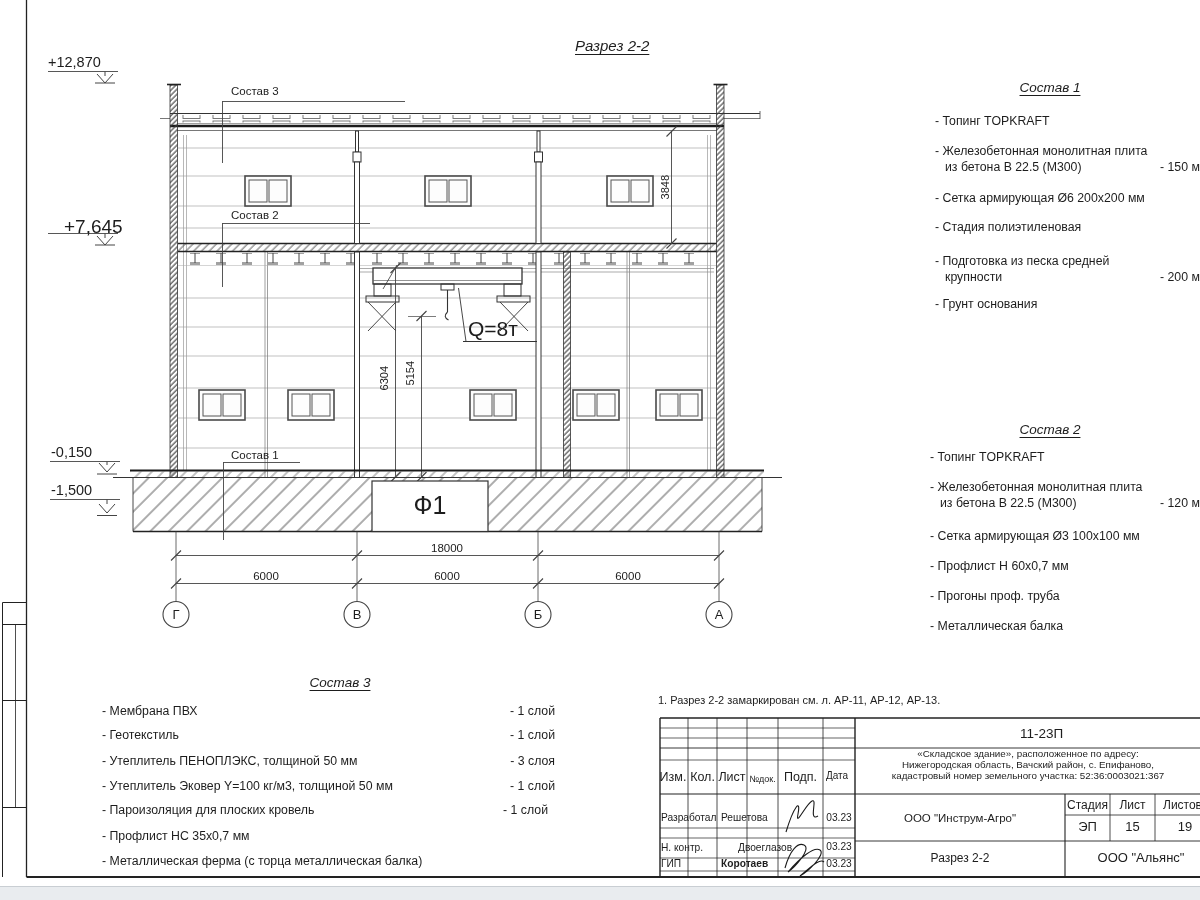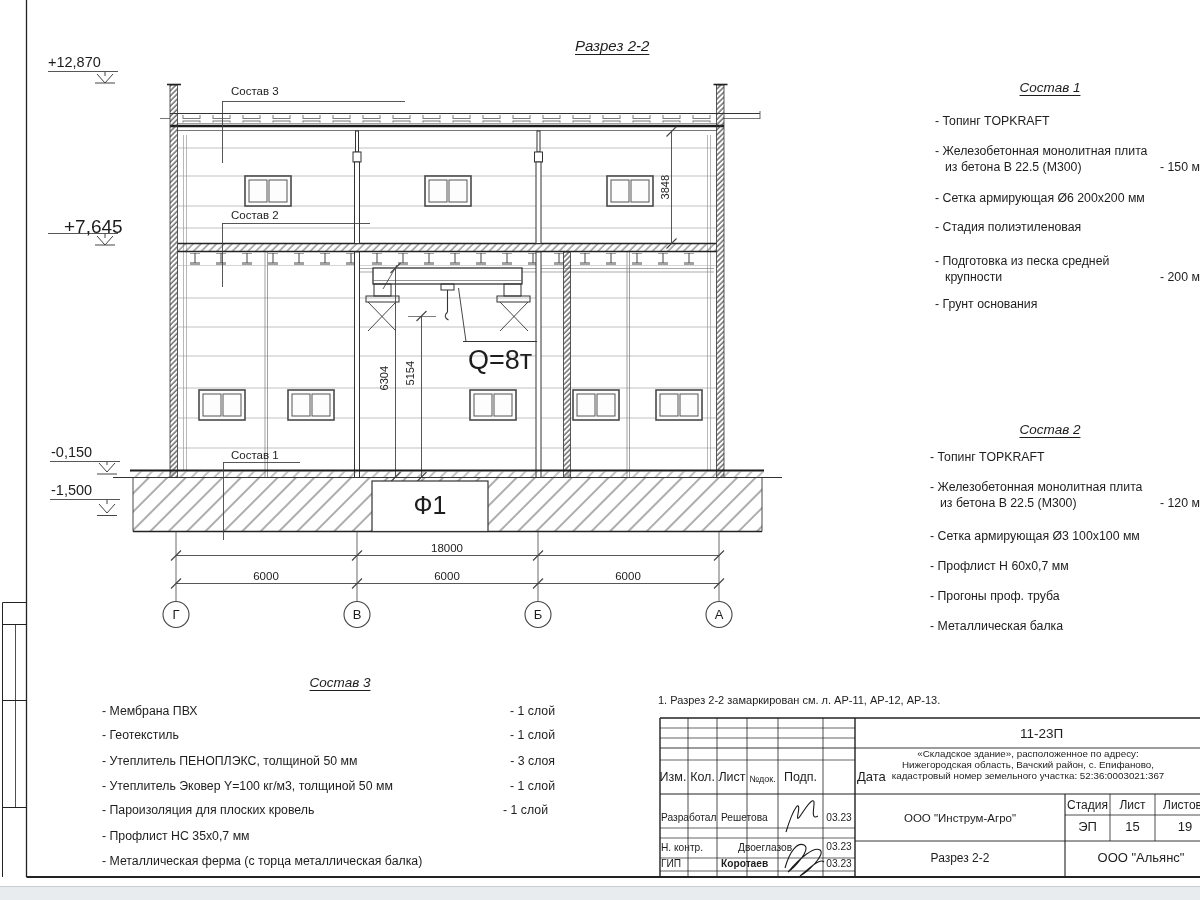--- a/index.html
+++ b/index.html
@@ -259,21 +259,21 @@
 
 <div class="t" style="left:48px;top:54px;font-size:14.5px;">+12,870</div>
 <div class="t" style="left:48px;top:216px;font-size:19px;margin-left:16px;">+7,645</div>
 <div class="t" style="left:51px;top:444px;font-size:14.5px;">-0,150</div>
 <div class="t" style="left:51px;top:482px;font-size:14.5px;">-1,500</div>
 
 <div class="t" style="left:231px;top:85px;font-size:11.5px;">Состав 3</div>
 <div class="t" style="left:231px;top:209px;font-size:11.5px;">Состав 2</div>
 <div class="t" style="left:231px;top:449px;font-size:11.5px;">Состав 1</div>
 
-<div class="t" style="left:468px;top:317px;font-size:27px;margin-top:28px;">Q=8т</div>
+<div class="t" style="left:468px;top:317px;font-size:21px;">Q=8т</div>
 <div class="t c" style="left:405px;top:491px;width:50px;font-size:25px;">Ф1</div>
 
 <div class="t rot c" style="left:650px;top:181px;width:30px;font-size:11px;">3848</div>
 <div class="t rot c" style="left:369px;top:372px;width:30px;font-size:11px;">6304</div>
 <div class="t rot c" style="left:395px;top:367px;width:30px;font-size:11px;">5154</div>
 
 <div class="t c" style="left:407px;top:542px;width:80px;font-size:11.5px;">18000</div>
 <div class="t c" style="left:226px;top:570px;width:80px;font-size:11.5px;">6000</div>
 <div class="t c" style="left:407px;top:570px;width:80px;font-size:11.5px;">6000</div>
 <div class="t c" style="left:588px;top:570px;width:80px;font-size:11.5px;">6000</div>
@@ -319,21 +319,21 @@
 <div class="t" style="left:102px;top:830px;font-size:12.3px;">- Профлист НС 35х0,7 мм</div>
 <div class="t" style="left:102px;top:855px;font-size:12.3px;">- Металлическая ферма (с торца металлическая балка)</div>
 
 <div class="t" style="left:658px;top:694px;font-size:11px;">1. Разрез 2-2 замаркирован см. л. АР-11, АР-12, АР-13.</div>
 
 <div class="t c" style="left:658px;top:770px;width:30px;font-size:12.5px;">Изм.</div>
 <div class="t c" style="left:688px;top:770px;width:29px;font-size:12.5px;">Кол.</div>
 <div class="t c" style="left:717px;top:770px;width:30px;font-size:12.5px;">Лист</div>
 <div class="t c" style="left:747px;top:774px;width:31px;font-size:9px;">№док.</div>
 <div class="t c" style="left:778px;top:770px;width:45px;font-size:12.5px;">Подп.</div>
-<div class="t c" style="left:823px;top:770px;width:28px;font-size:13px;padding-left:34px;">Дата</div>
+<div class="t c" style="left:823px;top:770px;width:28px;font-size:10px;">Дата</div>
 
 <div class="t" style="left:661px;top:812px;font-size:10.2px;">Разработал</div>
 <div class="t" style="left:721px;top:812px;font-size:10.2px;">Решетова</div>
 <div class="t c" style="left:825px;top:812px;width:28px;font-size:10.2px;">03.23</div>
 <div class="t" style="left:661px;top:842px;font-size:10.2px;">Н. контр.</div>
 <div class="t" style="left:698px;top:842px;font-size:10.2px;margin-left:40px;">Двоеглазов</div>
 <div class="t c" style="left:825px;top:841px;width:28px;font-size:10.2px;">03.23</div>
 <div class="t" style="left:661px;top:858px;font-size:10.2px;">ГИП</div>
 <div class="t" style="left:721px;top:858px;font-size:10.2px;font-weight:bold;">Коротаев</div>
 <div class="t c" style="left:825px;top:858px;width:28px;font-size:10.2px;">03.23</div>

